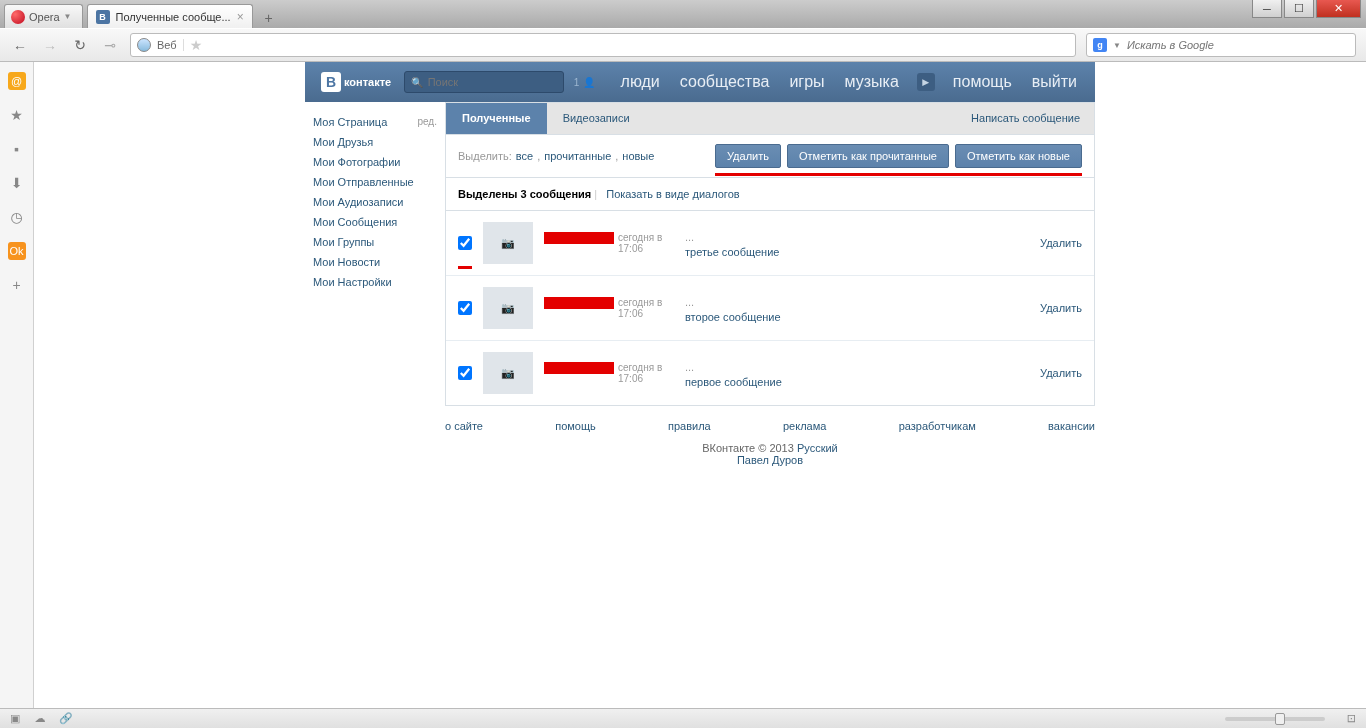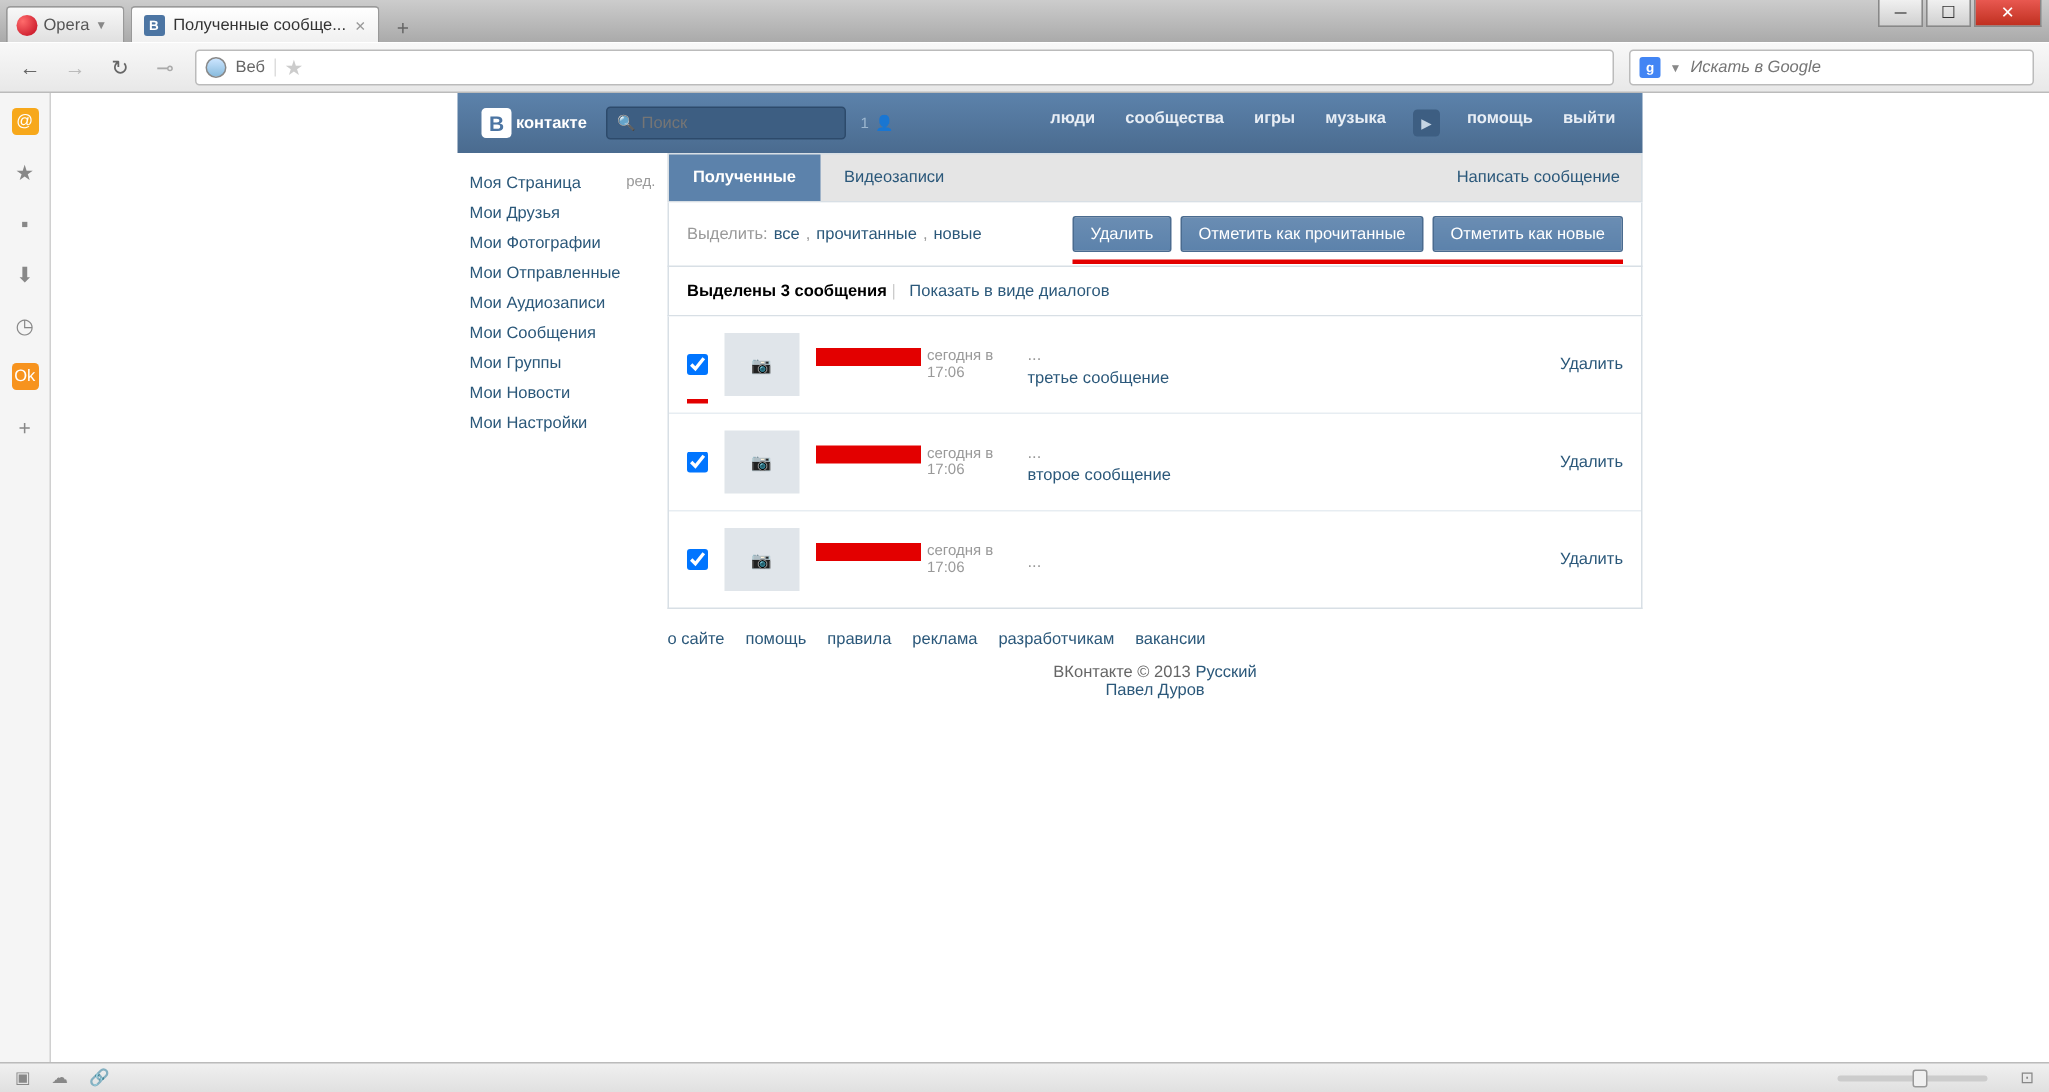--- a/index.html
+++ b/index.html
@@ -35,21 +35,21 @@
 .content{flex:1;background:#fff}
 .vk-page{width:790px;margin:0 auto}
 .vk-header{height:40px;background:linear-gradient(#5c82ab,#4a6b8f);display:flex;align-items:center;padding:0 8px;gap:5px}
 .vk-logo{display:flex;align-items:center;gap:3px;color:#fff;font-weight:bold;font-size:17px;padding:0 8px}
 .vk-logo-b{width:20px;height:20px;background:#fff;color:#4c75a3;display:flex;align-items:center;justify-content:center;border-radius:3px;font-size:14px}
 .vk-search{width:160px;height:22px;background:#3d5e82;border:1px solid #2d4a6b;border-radius:3px;display:flex;align-items:center;padding:0 6px;gap:4px;color:#9db7d0}
 .vk-search-icon{font-size:10px}
 .vk-search input{flex:1;background:none;border:none;outline:none;color:#c5d5e4;font-size:11px}
 .vk-search-count{font-size:10px}
 .vk-nav{margin-left:auto;display:flex;gap:0}
-.vk-nav a{color:#e8eef5;padding:0 10px;font-size:11px;text-decoration:none;font-weight:bold}
+.vk-nav a{color:#e8eef5;padding:0 10px;font-size:16px;text-decoration:none;font-weight:normal}
 .vk-nav-arrow{width:18px;height:18px;background:#3d5e82;border-radius:3px;display:flex;align-items:center;justify-content:center;color:#c5d5e4;font-size:9px;margin:0 8px}
 .vk-body{display:flex}
 .vk-sidebar{width:140px;padding:10px 6px}
 .vk-sidebar-item{display:flex;justify-content:space-between;padding:4px 2px;color:#2b587a;font-size:11px}
 .vk-sidebar-edit{color:#999;font-size:10px}
 .vk-main{flex:1;width:630px}
 .tabs-row{display:flex;border:1px solid #d8dfe5;background:#e5e5e5;height:33px}
 .vk-tab{padding:9px 16px;color:#2b587a;font-size:11px;cursor:pointer}
 .vk-tab.active{background:#5c82ab;color:#fff;font-weight:bold}
 .vk-tab-right{margin-left:auto;padding:9px 14px;color:#2b587a}
@@ -69,21 +69,21 @@
 .msg-avatar{width:50px;height:42px;background:#e0e5ea;display:flex;align-items:center;justify-content:center;color:#b0b8c0;font-size:18px}
 .msg-info{display:flex;flex-direction:row;gap:4px;width:130px}
 .msg-name{width:90px;height:12px;background:#e30000}
 .msg-date{color:#999;font-size:10px}
 .msg-body{flex:1;display:flex;flex-direction:column;gap:3px;padding-top:3px}
 .msg-dots{color:#999}
 .msg-link{color:#2b587a;font-size:11px}
 .msg-delete{color:#2b587a;font-size:11px;cursor:pointer}
 .msg-red-mark{position:absolute;left:12px;bottom:6px;width:14px;height:3px;background:#e30000}
 .footer{text-align:center;padding:14px 0;color:#666}
-.footer-links{display:flex;justify-content:flex-start;gap:14px;margin-bottom:10px}
+.footer-links{display:flex;justify-content:space-between;gap:14px;margin-bottom:10px}
 .footer-links a{color:#2b587a}
 .footer-copy a{color:#2b587a}
 .status-bar{position:absolute;bottom:0;left:0;right:0;height:20px;background:linear-gradient(#f0f0f0,#e0e0e0);border-top:1px solid #bbb;display:flex;align-items:center;padding:0 10px;gap:14px}
 .sb-icon{color:#888;font-size:11px}
 .zoom-slider{margin-left:auto;width:100px;height:4px;background:#ccc;border-radius:2px;position:relative}
 .zoom-thumb{position:absolute;left:50%;top:-4px;width:10px;height:12px;background:#f0f0f0;border:1px solid #999;border-radius:2px}
 </style>
 </head>
 <body>
 
@@ -255,20 +255,21 @@
               <input type="checkbox" class="msg-check" checked="" style="">
               <div class="msg-avatar">
                   <span>📷</span>
                 </div>
               <div class="msg-info">
                 <div class="msg-name"></div>
                 <div class="msg-date">сегодня в 17:06</div>
               </div>
               <div class="msg-body">
                 <span class="msg-dots">...</span>
+                <span class="msg-link">первое сообщение</span>
               </div>
               <span class="msg-delete">Удалить</span>
             </div>
           </div>
 
           <div class="footer">
             <div class="footer-links">
               <a>о сайте</a>
               <a>помощь</a>
               <a>правила</a>

